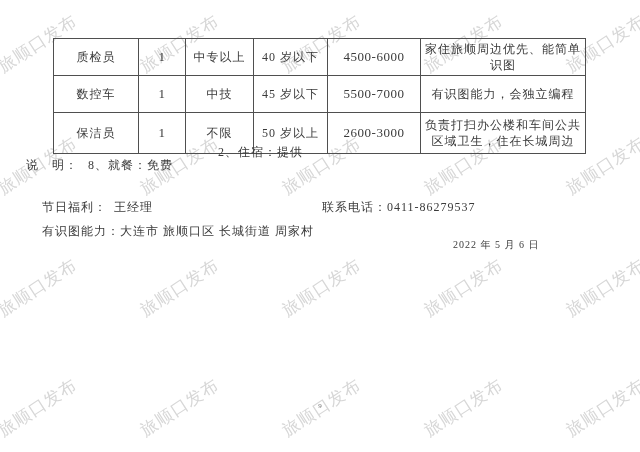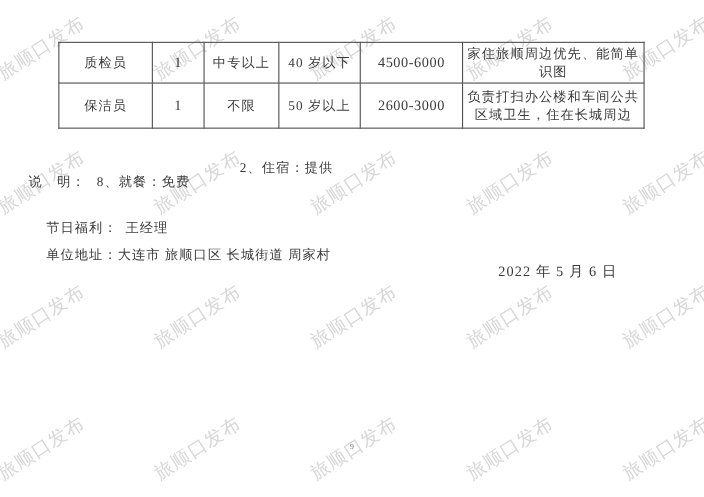--- a/index.html
+++ b/index.html
@@ -52,21 +52,21 @@
   tr.r3 { height: 41px; }
   
   .txt {
     position: absolute;
     font-size: 12px;
     letter-spacing: 1px;
     white-space: nowrap;
     color: #3a3a3a;
   }
   .txt .val { margin-left: 7px; }
-  .date-line { font-size: 13px; letter-spacing: 1px; text-align: center; }
+  .date-line { font-size: 10px; letter-spacing: 1px; text-align: center; }
   .page-num {
     position: absolute;
     left: 311px;
     top: 402px;
     width: 18px;
     text-align: center;
     font-size: 7px;
     letter-spacing: 0;
     color: #707070;
   }
@@ -110,39 +110,50 @@
     </colgroup>
     <tbody>
       <tr class="r1">
         <td>质检员</td>
         <td class="num">1</td>
         <td>中专以上</td>
         <td>40 岁以下</td>
         <td class="num">4500-6000</td>
         <td>家住旅顺周边优先、能简单识图</td>
       </tr>
+      <tr class="r2">
+        <td>数控车</td>
+        <td class="num">1</td>
+        <td>中技</td>
+        <td>45 岁以下</td>
+        <td class="num">5500-7000</td>
+        <td>有识图能力，会独立编程</td>
+      </tr>
       <tr class="r3">
         <td>保洁员</td>
         <td class="num">1</td>
         <td>不限</td>
         <td>50 岁以上</td>
         <td class="num">2600-3000</td>
         <td>负责打扫办公楼和车间公共区域卫生，住在长城周边</td>
       </tr>
     </tbody>
   </table>
 
   <span class="txt" style="left:26px;top:157px">说　明：</span>
   <span class="txt" style="left:88px;top:157px">8、就餐：免费</span>
   <span class="txt" style="left:218px;top:144px">2、住宿：提供</span>
 
   <span class="txt" style="left:42px;top:199px">
     <span>节日福利：</span><span class="val">王经理</span>
   </span>
+  <span class="txt" style="left:322px;top:199px">
+    <span>联系电话：</span><span>0411-86279537</span>
+  </span>
   <span class="txt" style="left:42px;top:223px">
-    <span>单位地址：</span><span>大连市 旅顺口区 长城街道 周家村</span>
+    <span>有识图能力：</span><span>大连市 旅顺口区 长城街道 周家村</span>
   </span>
 
   <span class="txt date-line" style="left:453px;top:238px">2022 年 5 月 6 日</span>
 
   <span class="page-num">9</span>
 
 </div>
 
 </body></html>

